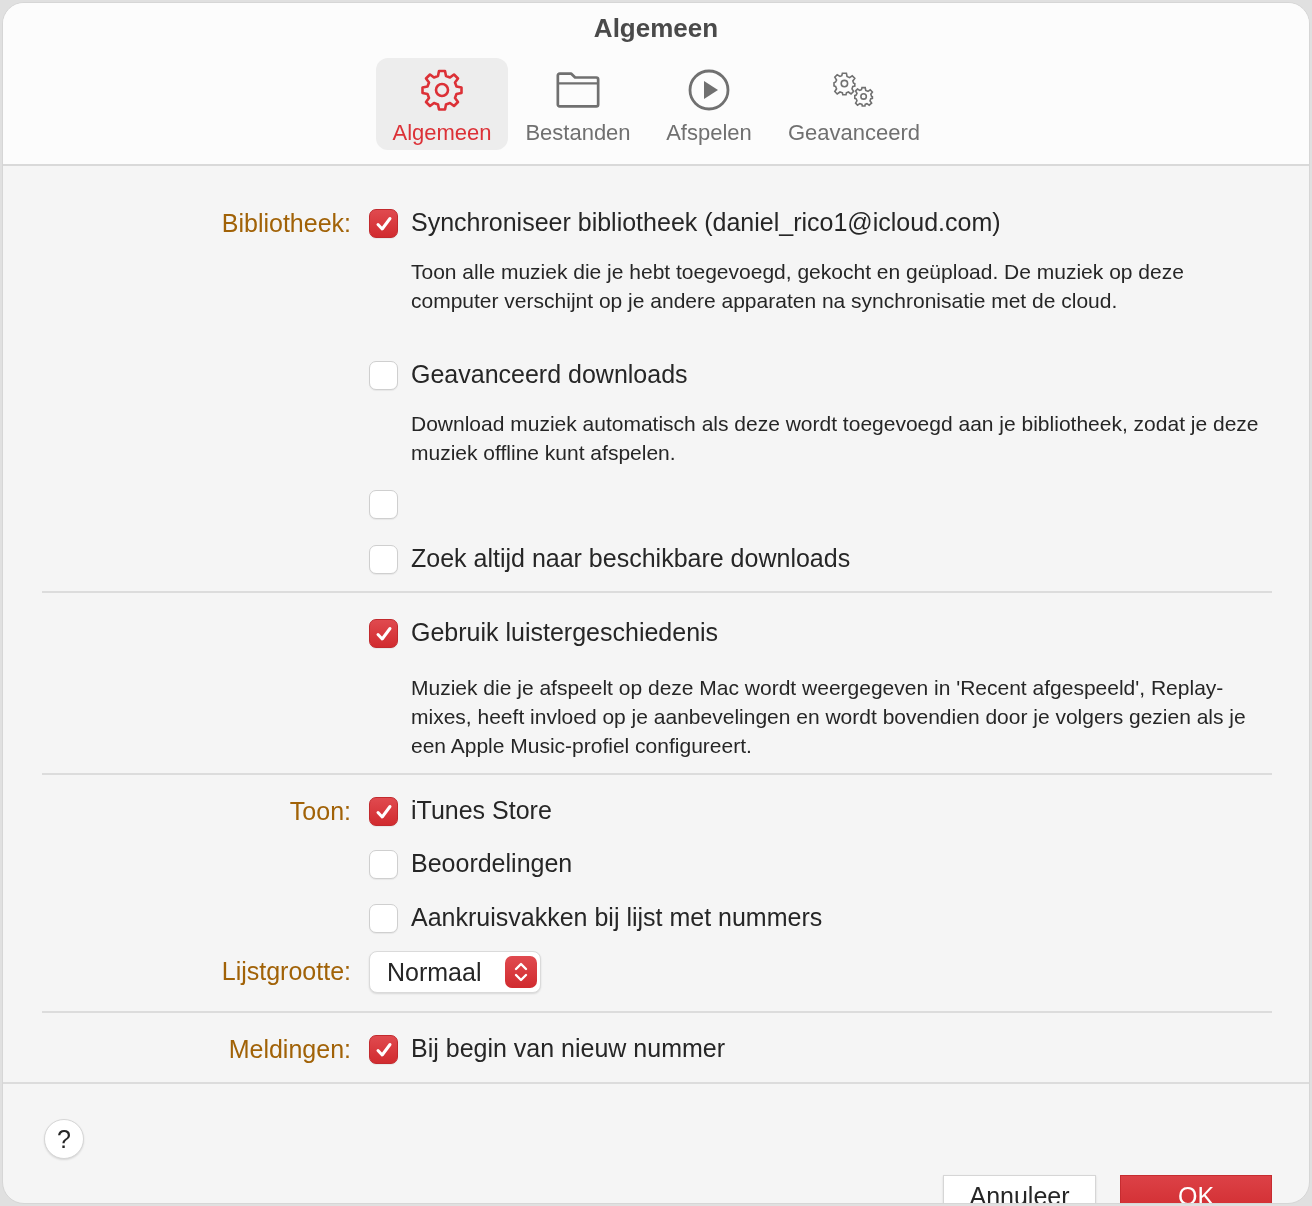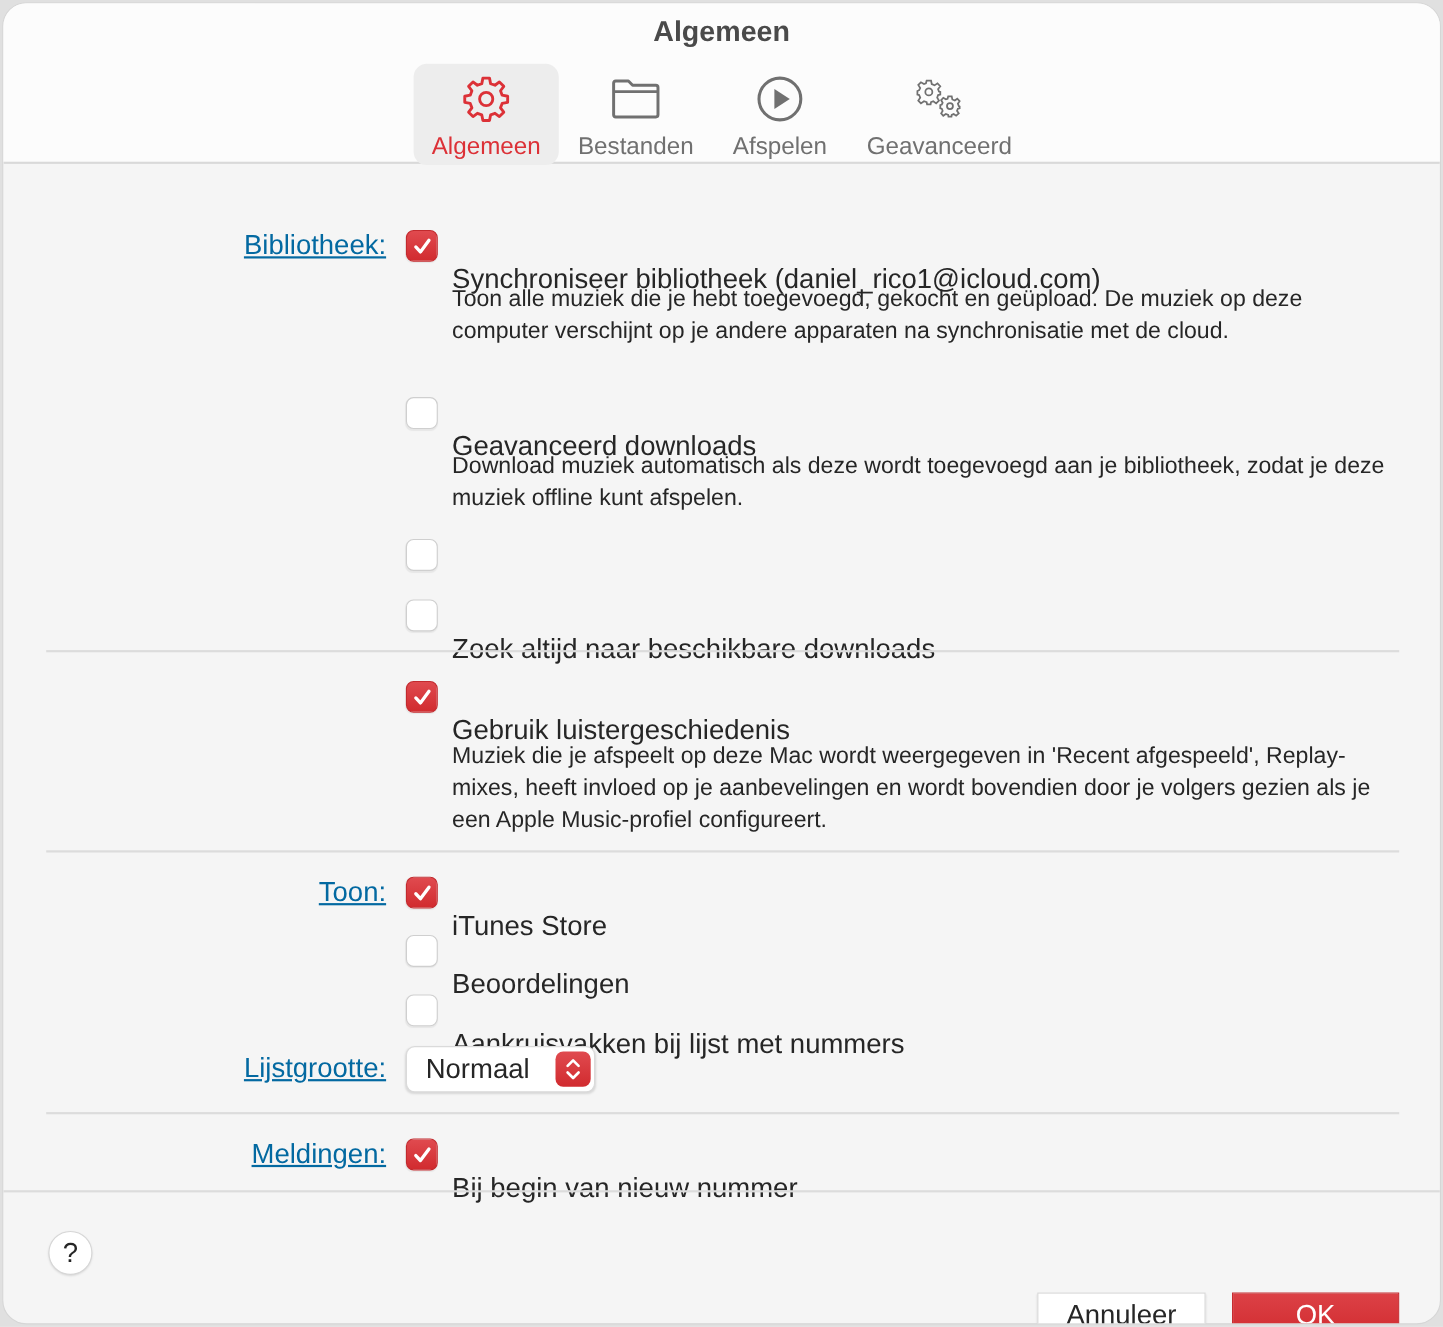--- a/index.html
+++ b/index.html
@@ -5,21 +5,21 @@
     * { box-sizing: border-box; margin: 0; padding: 0; }
     html, body { width: 1312px; height: 1206px; background: #e0e0e0; overflow: hidden; }
     body { font-family: "Liberation Sans", "DejaVu Sans", sans-serif; color: #262626; }
 
     .window {
       position: absolute; left: 2px; top: 2px; width: 1308px; height: 1202px;
       background: #f5f5f5; border-radius: 22px; overflow: hidden;
       border: 1px solid #d6d6d6;
     }
     .toolbar {
-      position: absolute; left: 0; top: 0; width: 100%; height: 146px;
+      position: absolute; left: 0; top: 0; width: 100%; height: 163px;
       background: #fcfcfc; border-bottom: 2px solid #d9d9d9;
     }
     .window-title {
       position: absolute; top: 10px; left: 0; width: 100%; text-align: center;
       font-size: 26px; font-weight: bold; color: #4a4a4a;
     }
     .tabs { position: absolute; top: 55px; left: 373px; height: 92px; display: flex; }
     .tab {
       height: 92px; display: flex; flex-direction: column; align-items: center;
       border-radius: 12px; padding-top: 8px; cursor: pointer;
@@ -27,36 +27,36 @@
     .tab.selected { background: #ededed; }
     .tab .tab-icon { width: 48px; height: 48px; display: flex; align-items: center; justify-content: center; }
     .tab .tab-label { font-size: 22px; margin-top: 6px; color: #707070; white-space: nowrap; }
     .tab.selected .tab-label { color: #dc3137; }
     .tab-general { width: 132px; }
     .tab-playback { width: 122px; }
     .tab-files { width: 140px; }
     .tab-advanced { width: 168px; }
     .row { position: absolute; left: 0; width: 100%; height: 36px; }
     .row-label {
-      position: absolute; right: 958px; top: 4px; font-size: 25px; color: #0369a1;
-      text-align: right; white-space: nowrap; text-decoration: underline;
+      position: absolute; right: 958px; top: 4px; font-size: 25px; color: #a16207;
+      text-align: right; white-space: nowrap;
     }
     .checkbox {
       position: absolute; left: 366px; top: 4px; width: 29px; height: 29px;
       border-radius: 7px; border: 1px solid #cfcfcf; background: #ffffff;
       box-shadow: 0 1px 1px rgba(0,0,0,0.06);
       display: flex; align-items: center; justify-content: center; cursor: pointer;
     }
     .checkbox.checked {
       background: linear-gradient(#e04a4f, #d12b2f); border-color: #c22a2e;
     }
     .checkbox .check-icon { display: none; }
     .checkbox.checked .check-icon { display: block; }
     .row-text {
-      position: absolute; left: 408px; top: 3px; font-size: 25px; color: #262626; white-space: nowrap; margin-top: 32px;
+      position: absolute; left: 408px; top: 3px; font-size: 25px; color: #262626; white-space: nowrap;
     }
     .desc {
       position: absolute; left: 408px; width: 860px; font-size: 21px; line-height: 29px; color: #262626;
     }
     .separator {
       position: absolute; left: 39px; width: 1230px; height: 2px; background: #dcdcdc;
     }
 
     .popup {
       position: absolute; left: 366px; top: 0; width: 172px; height: 42px;

